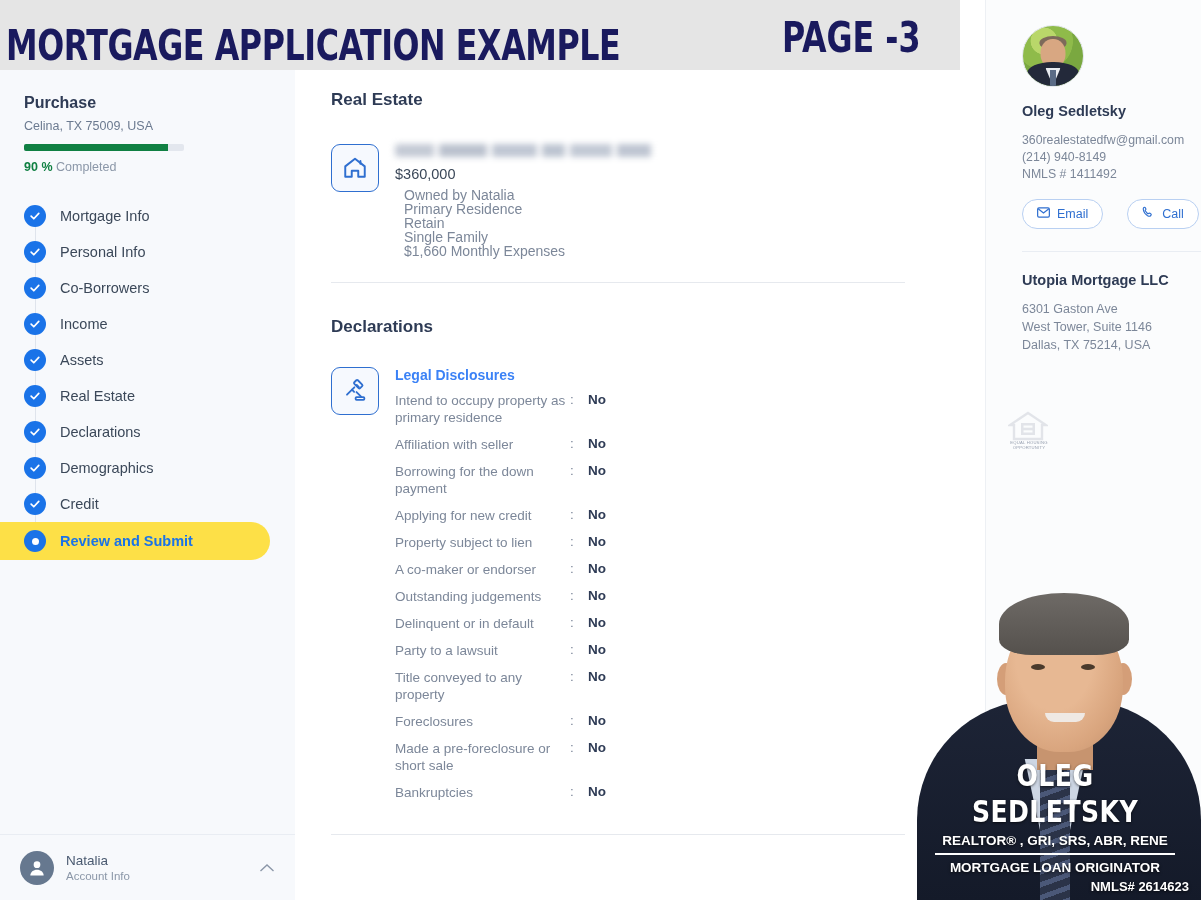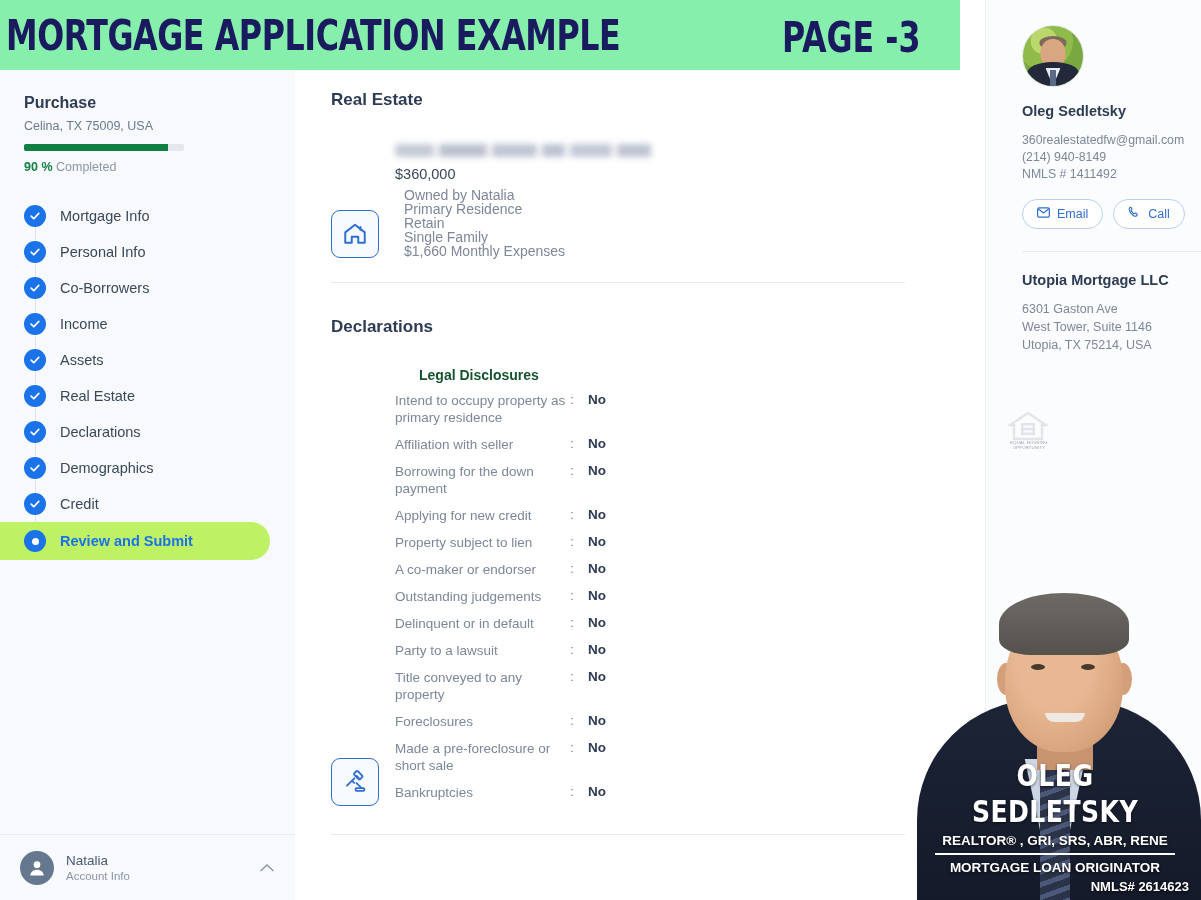--- a/index.html
+++ b/index.html
@@ -7,22 +7,22 @@
     width: 1201px; height: 900px;
     font-family: "Liberation Sans", sans-serif;
     background: #ffffff;
     overflow: hidden;
   }
   #page { position: relative; width: 1201px; height: 900px; background:#fff; }
 
   
   .banner {
     position: absolute; left: 0; top: 0; width: 960px; height: 70px;
-    background: #86efac; z-index: 40;
-    display: flex; align-items: center;
+    background: #e5e5e5; z-index: 40;
+    display: flex; align-items: flex-end;
   }
   .banner-title {
     font-family: "DejaVu Sans Condensed", "Liberation Sans Narrow", "Liberation Sans", sans-serif;
     font-weight: 800; font-size: 43px; letter-spacing: -0.5px;
     color: #1a1a5e; white-space: nowrap;
     transform: scaleX(0.82); transform-origin: left center;
     margin-left: 6px;
   }
   .banner-page {
     font-family: "DejaVu Sans Condensed", "Liberation Sans Narrow", "Liberation Sans", sans-serif;
@@ -59,21 +59,21 @@
   .step-dot {
     width: 22px; height: 22px; border-radius: 50%;
     background: #1a73e8; display: flex; align-items: center; justify-content: center;
     flex: 0 0 22px; z-index: 2;
   }
   .step-dot svg { display:block; }
   .step-label {
     margin-left: 14px; font-size: 14.5px; color:#3b4859;
   }
   .step.active {
-    background: #bef264; border-radius: 0 22px 22px 0;
+    background: #fde047; border-radius: 0 22px 22px 0;
     width: 270px; height: 38px;
   }
   .step.active .step-dot {
     background:#1a73e8;
   }
   .step.active .inner-ring {
     width: 7px; height: 7px; border-radius: 50%; background:#fff;
   }
   .step.active .step-label { color:#1a73e8; font-weight: 700; }
 
@@ -93,21 +93,21 @@
   .chev-up { margin-left:auto; color:#8b97a8; }
 
   
   .main {
     position: absolute; left: 295px; top: 70px; width: 690px; height: 830px;
     background:#fff; padding: 20px 0 0 0;
   }
   .sec-title {
     font-size: 17px; font-weight: 700; color:#2e3b55; margin-left: 36px;
   }
-  .card-row { display: flex; margin: 34px 0 0 36px; align-items: flex-end; }
+  .card-row { display: flex; margin: 34px 0 0 36px; }
   .icon-box {
     width: 48px; height: 48px; border: 1.5px solid #2f6fd0; border-radius: 9px;
     background:#f6f9fe; display:flex; align-items:center; justify-content:center;
     flex: 0 0 48px;
   }
   .card-body { margin-left: 16px; }
   .blurred-addr {
     width: 278px; height: 13px; border-radius: 3px;
     background: linear-gradient(90deg,#b9c0cd 0 14%, #fff 14% 16%, #aeb6c5 16% 33%,
       #fff 33% 35%, #b4bccb 35% 51%, #fff 51% 53%, #b0b9c8 53% 61%, #fff 61% 63%,
@@ -115,21 +115,21 @@
     filter: blur(3px); opacity: .85; margin-bottom: 9px;
   }
   .price { font-size: 14.5px; color:#3b4859; }
   .meta { font-size: 14px; color:#7c8799; line-height: 14px; margin-top: 6px; }
   .meta div { margin-bottom: 0; line-height: 14px; padding: 0; margin-left: 9px; }
   .hr {
     height: 1px; background:#e6e9ee; margin: 0 0 0 36px; width: 574px;
   }
 
   
-  .decl-head { font-size: 14px; font-weight: 700; color:#14532d; margin-bottom: 4px; margin-left: 24px; }
+  .decl-head { font-size: 14px; font-weight: 700; color:#3b82f6; margin-bottom: 4px; }
   .decl-table { border-collapse: collapse; }
   .decl-table td { vertical-align: top; padding: 5px 0 5px 0; }
   .decl-q {
     font-size: 13.5px; color:#7c8799; width: 175px; line-height: 17px;
   }
   .decl-colon { font-size: 13.5px; color:#7c8799; width: 18px; text-align:left; padding-left:3px;}
   .decl-a { font-size: 13.5px; color:#2e3b55; font-weight: 700; }
 
   
   .rpanel {
@@ -163,21 +163,21 @@
     clip-path: polygon(50% 100%, 0 0, 100% 0);
   }
   .agent-photo .tie {
     position:absolute; left:50%; bottom:0; transform:translateX(-50%);
     width: 6px; height: 16px; background:#5a6b86;
   }
   .agent-name {
     margin: 16px 0 0 36px; font-size: 14.5px; font-weight: 700; color:#2e3b55;
   }
   .agent-lines { margin: 13px 0 0 36px; font-size: 12.3px; color:#7c8799; line-height: 17px; }
-  .agent-btns { display:flex; gap: 10px; margin: 16px 0 0 36px; }
+  .agent-btns { display:flex; gap: 24px; margin: 16px 0 0 36px; }
   .pill {
     display:flex; align-items:center; gap:7px;
     border: 1px solid #b9d0f2; border-radius: 16px;
     padding: 6px 14px; font-size: 12.5px; color:#2f6fd0; background:#fff;
     white-space: nowrap;
   }
   .rp-divider { height:1px; background:#e9edf3; margin: 22px 0 0 36px; width: 180px; }
   .company-name { margin: 20px 0 0 36px; font-size: 14.5px; font-weight:700; color:#2e3b55; }
   .company-addr { margin: 12px 0 0 36px; font-size: 12.5px; color:#7c8799; line-height: 18px; }
   .eho-logo {
@@ -290,21 +290,21 @@
         <span>Call</span>
       </div>
     </div>
 
     <div class="rp-divider"></div>
 
     <div class="company-name">Utopia Mortgage LLC</div>
     <div class="company-addr">
       <div>6301 Gaston Ave</div>
       <div>West Tower, Suite 1146</div>
-      <div>Utopia, TX 75214, USA</div>
+      <div>Dallas, TX 75214, USA</div>
     </div>
 
     <div class="eho-logo">
       <svg width="40" height="32" viewBox="0 0 40 32">
         <path d="M20 3 L38 15 L34 15 L34 29 L6 29 L6 15 L2 15 Z" fill="none" stroke="#8b93a6" stroke-width="2.4"></path>
         <rect x="13" y="13" width="14" height="12" fill="#8b93a6"></rect>
         <rect x="15.5" y="15.5" width="9" height="2.2" fill="#fbfcfd"></rect>
         <rect x="15.5" y="20.3" width="9" height="2.2" fill="#fbfcfd"></rect>
       </svg>
     </div>

